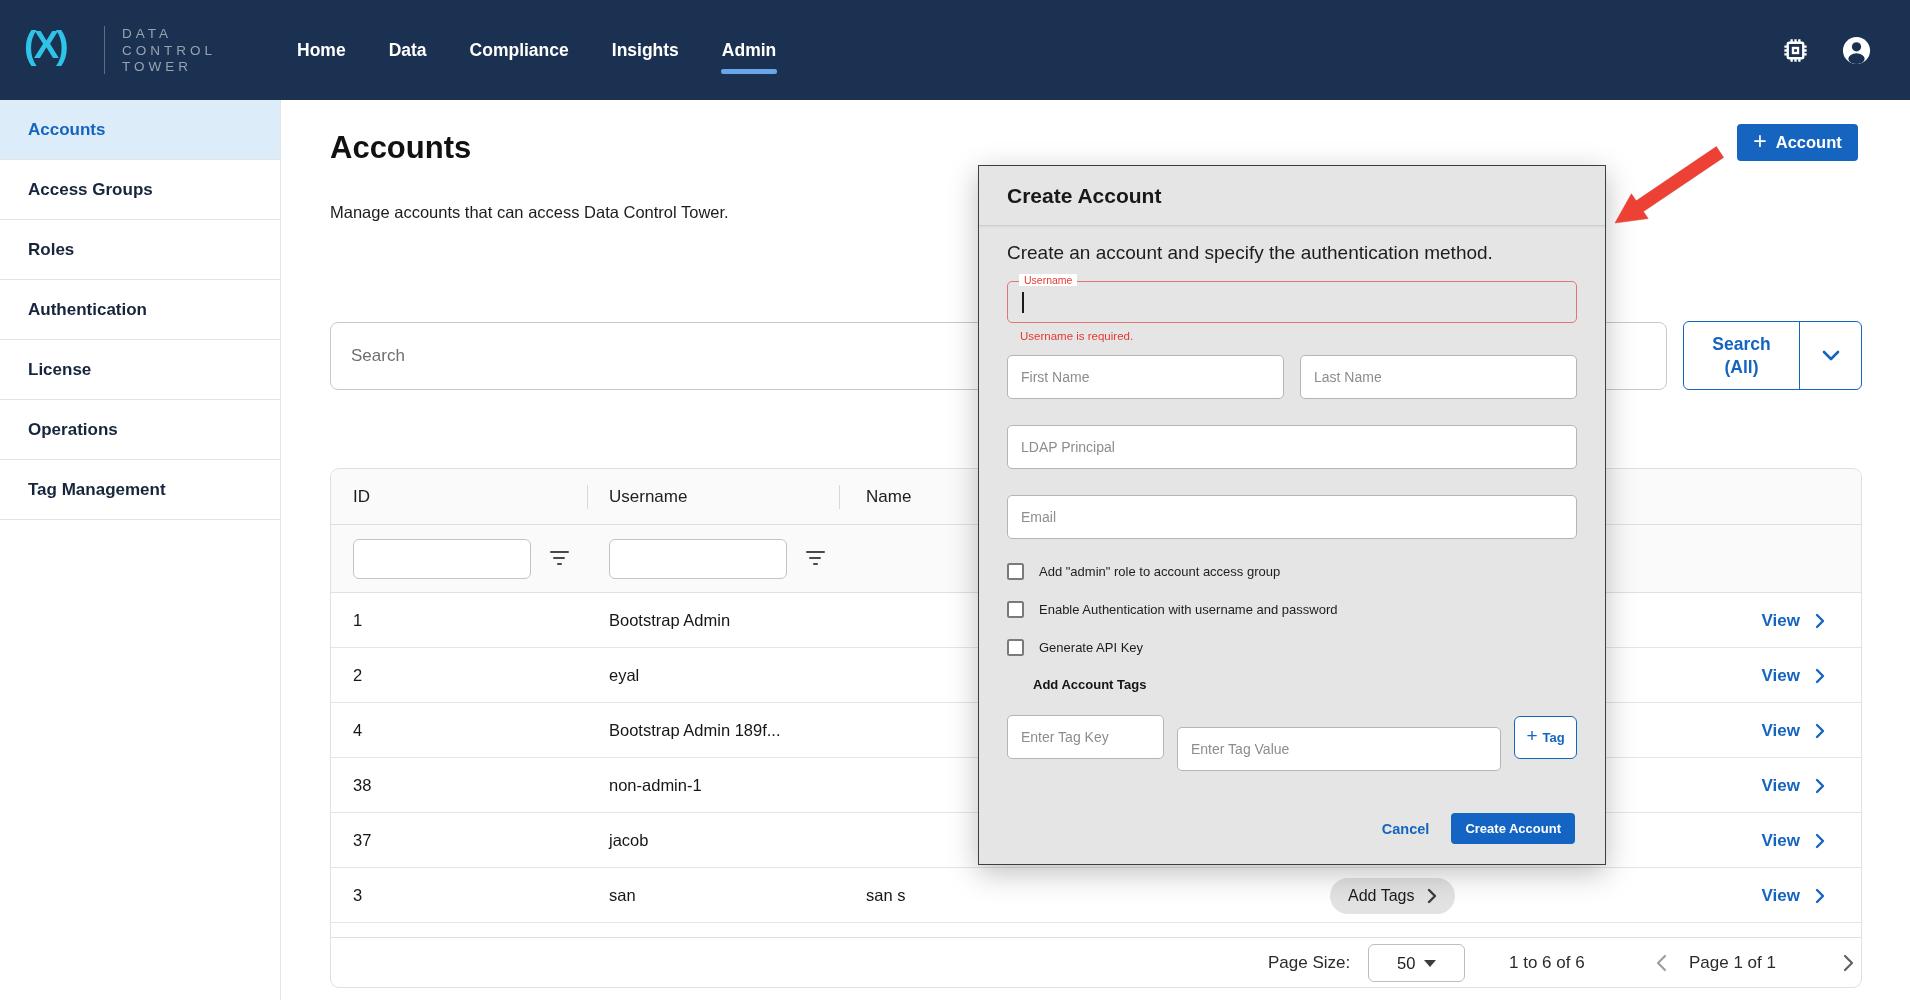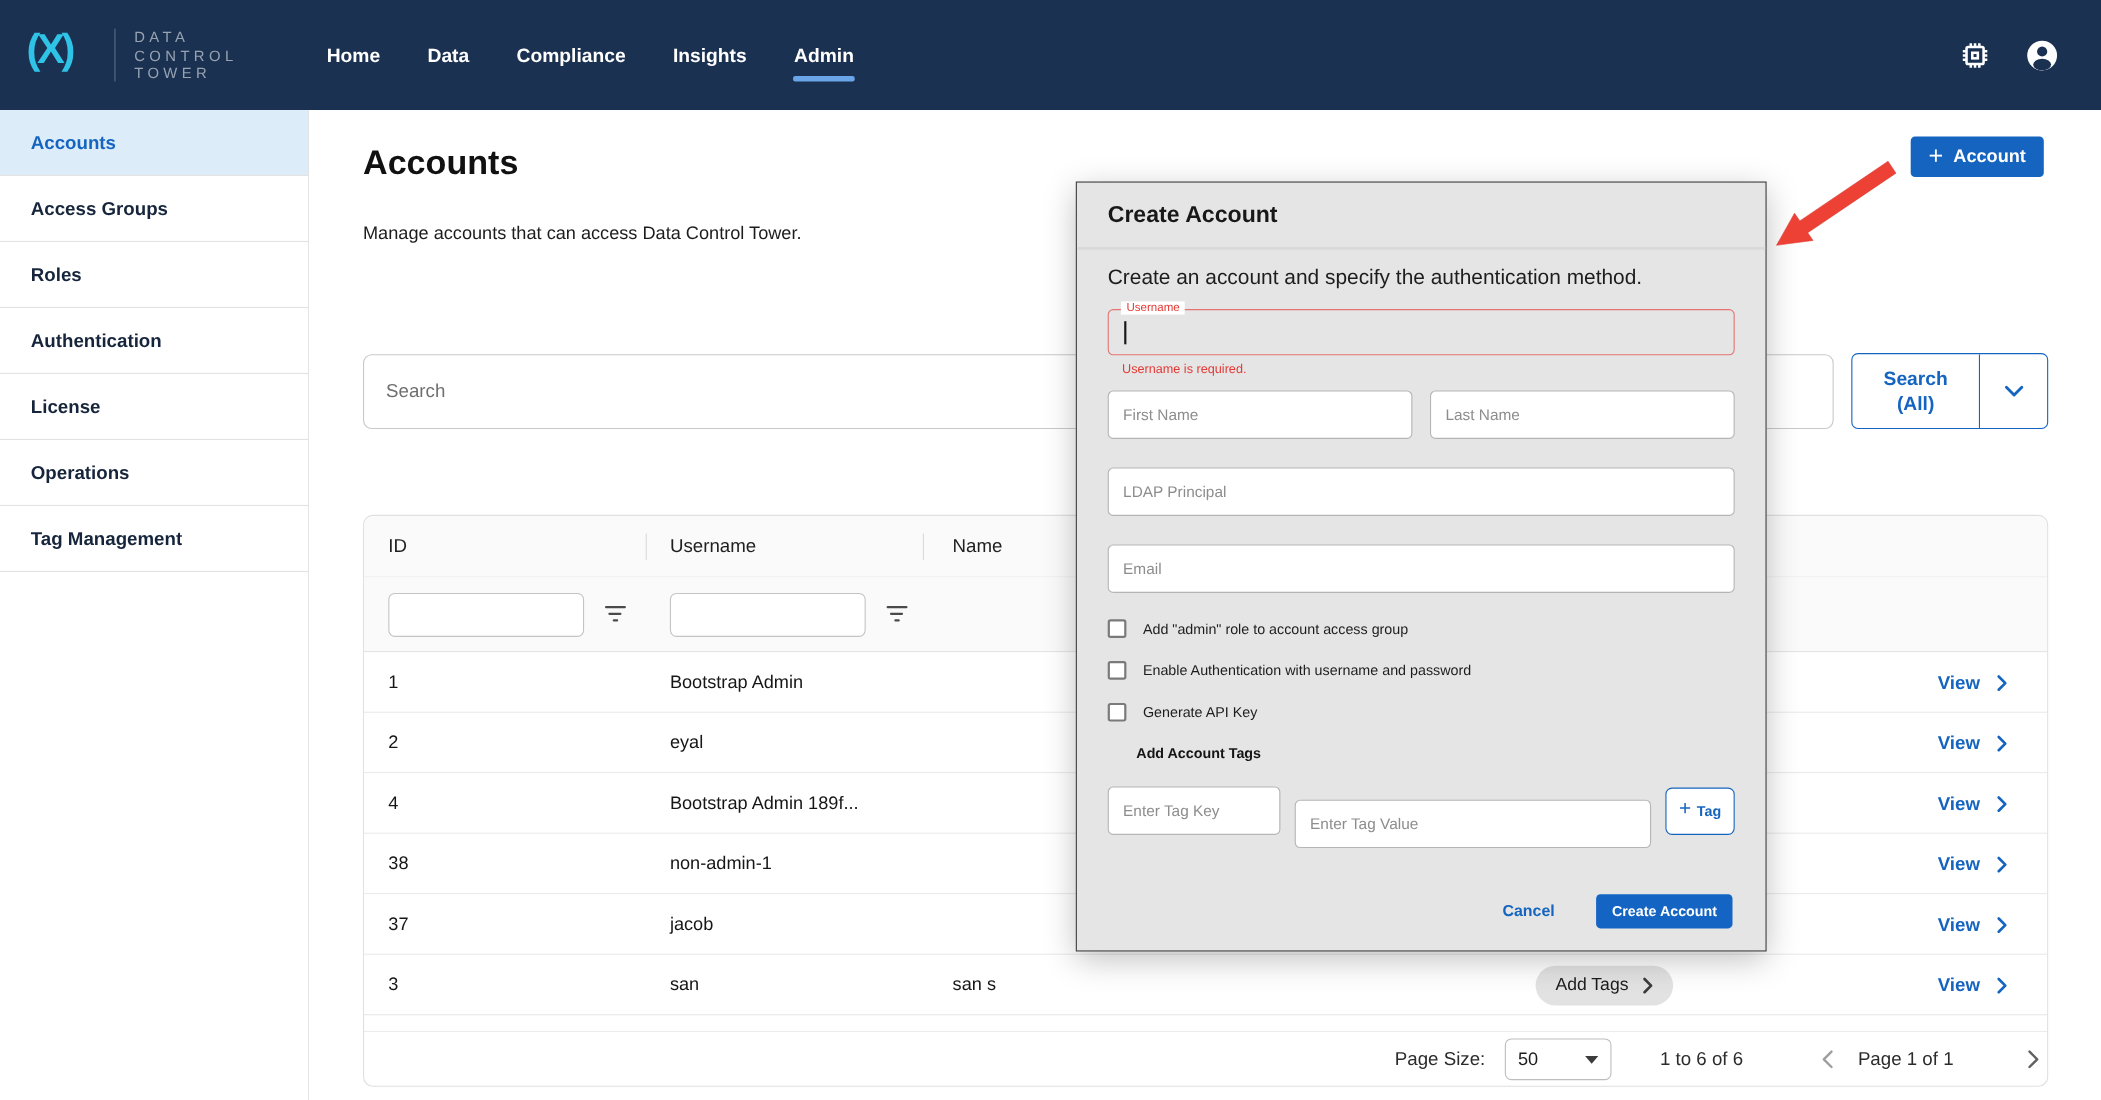--- a/index.html
+++ b/index.html
@@ -63,32 +63,32 @@
   .fil-input { position:absolute; top:14px; width:178px; height:40px; border:1px solid #c4c4c4;
     border-radius:6px; background:#fff; padding:0 10px; font-size:15px; font-family:"Liberation Sans", sans-serif; }
   .fil-icon { position:absolute; top:26px; width:20px; height:16px; cursor:pointer; }
   .fil-icon i { display:block; height:2.4px; background:#4a4a4a; border-radius:2px; margin:0 auto 3.4px; }
   .fil-icon i:nth-child(1){width:19px;} .fil-icon i:nth-child(2){width:12px;} .fil-icon i:nth-child(3){width:5px;}
 
   .rows { position:absolute; left:0; top:124px; right:0; }
   .trow { position:relative; height:55px; border-bottom:1px solid #e6e6e6; background:#fff; }
   .trow .cell { position:absolute; top:0; height:55px; display:flex; align-items:center; font-size:16.5px; color:#161616; }
   .cell.id { left:22px; } .cell.user { left:278px; } .cell.name { left:535px; }
-  .addtags { position:absolute; left:1065px; top:10px; height:36px; padding:0 18px;
+  .addtags { position:absolute; left:999px; top:10px; height:36px; padding:0 18px;
     background:#e2e2e2; border:none; border-radius:18px; display:flex; align-items:center; gap:13px;
     font-size:16px; color:#1c1c1c; cursor:pointer; font-family:"Liberation Sans", sans-serif; }
   .view-wrap { position:absolute; right:36px; top:0; height:55px; display:flex; align-items:center; gap:15px; }
   .view-link { color:var(--accent,#1565c0); font-size:17px; font-weight:700; cursor:pointer; text-decoration:none; }
 
   .pager { position:absolute; left:0; right:0; bottom:0; height:50px; border-top:1px solid #e0e0e0;
     border-radius:0 0 9px 9px; }
   .pager > * { position:absolute; top:0; height:50px; display:flex; align-items:center; }
   .pg-label { left:937px; font-size:17px; color:#2b2b2b; }
   .pg-select { left:1037px; top:6px !important; height:38px !important; width:97px; border:1px solid #bdbdbd;
-    border-radius:6px; padding:0 11px; justify-content:space-between; cursor:pointer; background:#fff; }
+    border-radius:6px; padding:0 28px; justify-content:space-between; cursor:pointer; background:#fff; }
   .pg-select .val { font-size:16.5px; color:#1c1c1c; }
   .pg-select .tri { width:0; height:0; border-left:6px solid transparent; border-right:6px solid transparent;
     border-top:7px solid #3c3c3c; }
   .pg-range { left:1178px; font-size:17px; color:#2b2b2b; }
   .pg-prev { left:1325px; cursor:pointer; } .pg-next { left:1512px; cursor:pointer; }
   .pg-page { left:1358px; font-size:17px; color:#2b2b2b; }
 
   
   .modal { position:absolute; left:978px; top:165px; width:628px; height:700px; background:#e5e5e5;
     border:1.5px solid #3f3f3f; box-shadow:0 8px 28px rgba(0,0,0,.25); z-index:50; }
@@ -113,21 +113,21 @@
   .chk-box { width:17px; height:17px; border:2px solid #7a7a7a; border-radius:2.5px; background:#fff; flex:0 0 auto; }
   .chk-lbl { font-size:13px; color:#1d1d1d; }
   .tags-head { margin-top:3px; font-size:13px; font-weight:700; color:#141414;margin-left:26px; }
   .tags-sub { margin-top:3px; font-size:13px; color:#1d1d1d; }
   .tag-row { display:flex; gap:13px; margin-top:11px; align-items:center; }
   .tag-key { width:157px; } .tag-val { width:330px;margin-top:24px; }
   .tag-btn { width:64px; height:43px; border:1.5px solid var(--accent,#1565c0); background:#fff; border-radius:6px;
     color:var(--accent,#1565c0); font-weight:700; font-size:13px; cursor:pointer; display:flex;
     align-items:center; justify-content:center; gap:5px; font-family:"Liberation Sans", sans-serif; }
   .tag-btn .plus { font-size:19px; font-weight:400; margin-top:-2px; }
-  .modal-foot { position:absolute; right:30px; bottom:20px; display:flex; align-items:center; gap:38px; }
+  .modal-foot { position:absolute; right:30px; bottom:20px; display:flex; align-items:center; gap:22px; }
   .cancel-link { color:var(--accent,#1565c0); font-size:14.5px; font-weight:700; cursor:pointer; text-decoration:none; }
   .submit-btn { background:#1464c4; color:#fff; border:none; border-radius:4px; height:31px; padding:0 14px;
     font-size:13px; font-weight:700; cursor:pointer; font-family:"Liberation Sans", sans-serif; }
 
   .arrow-annot { position:absolute; left:1595px; top:138px; z-index:100; pointer-events:none; }
 </style>
 </head>
 <body>
 
 <div class="app">

